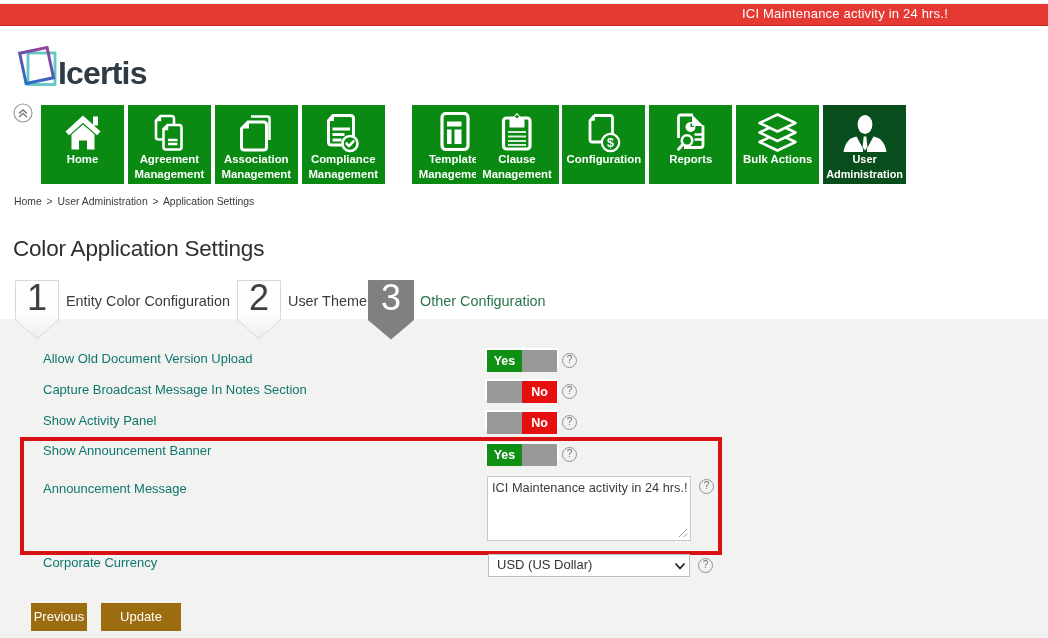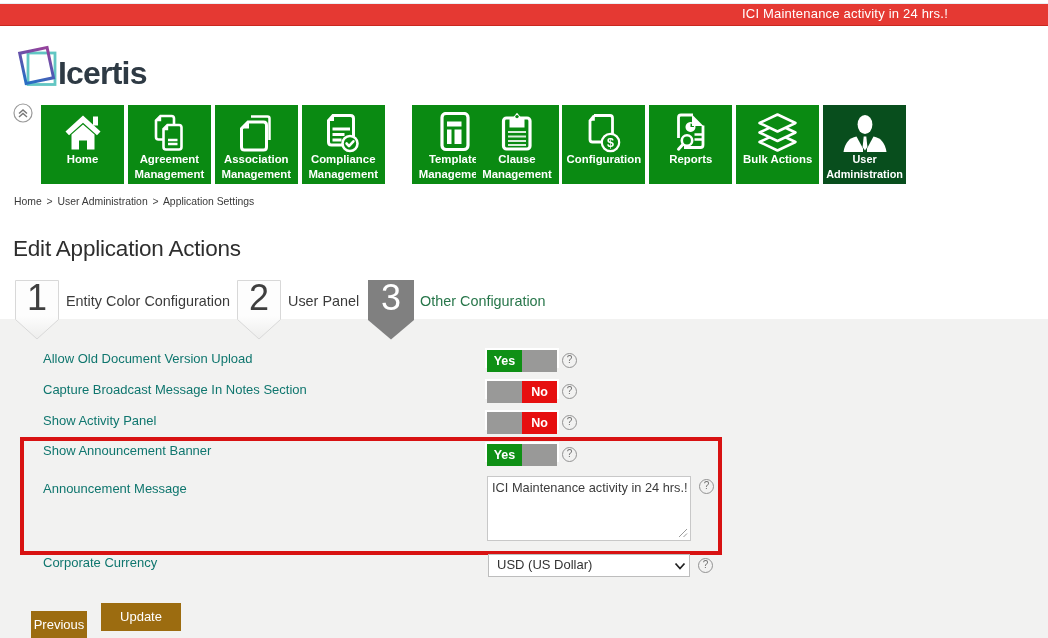--- a/index.html
+++ b/index.html
@@ -188,39 +188,39 @@
 <path d="M0.5 40 Q2.5 26.5 13.5 24.5 L20 36.5 L20 40 Z" fill="#fff"></path>
 <path d="M43.5 40 Q41.5 26.5 30.5 24.5 L24 36.5 L24 40 Z" fill="#fff"></path>
 <path d="M20.7 24.4 L23.3 24.4 L24.4 35 L22 38.6 L19.6 35 Z" fill="#fff"></path>
         </svg>
     <div class="lbl" style="font-size:10.9px;">User<br>Administration</div>
       </div>
     </div>
 
   <div id="crumb" class="abs">Home <span class="sep">&gt;</span> User Administration <span class="sep">&gt;</span> Application Settings</div>
 
-  <div id="title" class="abs">Edit Application Actions</div>
+  <div id="title" class="abs">Color Application Settings</div>
 
   <svg class="abs" style="left:15px; top:280px; z-index:1;" width="44" height="60" viewBox="0 0 44 60">
     <defs>
         <linearGradient id="tg" x1="0" y1="0" x2="0" y2="1">
           <stop offset="0.6" stop-color="#fdfdfd"></stop>
           <stop offset="1" stop-color="#ededec"></stop>
         </linearGradient>
       </defs>
     <polygon points="0.5,0.5 43.5,0.5 43.5,39.5 22,59 0.5,39.5" fill="url(#tg)" stroke="#d8d8d8"></polygon>
   </svg>
   <div class="tabnum" style="left:15px;">1</div>
   <div class="tablbl" style="left:66px;">Entity Color Configuration</div>
 
   <svg class="abs" style="left:237px; top:280px; z-index:1;" width="44" height="60" viewBox="0 0 44 60">
     <polygon points="0.5,0.5 43.5,0.5 43.5,39.5 22,59 0.5,39.5" fill="url(#tg)" stroke="#d8d8d8"></polygon>
   </svg>
   <div class="tabnum" style="left:237px;">2</div>
-  <div class="tablbl" style="left:288px;">User Panel</div>
+  <div class="tablbl" style="left:288px;">User Theme</div>
 
   <svg class="abs" style="left:368px; top:280px; z-index:1;" width="46" height="60" viewBox="0 0 46 60">
     <polygon points="0,0 46,0 46,40 23,59.5 0,40" fill="#808080"></polygon>
   </svg>
   <div class="tabnum" style="left:369px; color:#fff;">3</div>
   <div class="tablbl" style="left:420px; color:#27764a;">Other Configuration</div>
 
   <div id="panel" class="abs"></div>
 
   <div class="flabel" style="top:350.5px;">Allow Old Document Version Upload</div>
@@ -262,16 +262,16 @@
   <div class="qm" style="left:699px; top:479px;">?</div>
 
   <div class="flabel" style="top:555px;">Corporate Currency</div>
   <div id="sel" class="abs">USD (US Dollar)
     <svg style="position:absolute; right:3px; top:7px;" width="12" height="9" viewBox="0 0 12 9">
       <path d="M1.5 1.5 L6 6.5 L10.5 1.5" fill="none" stroke="#222" stroke-width="1.8"></path>
     </svg>
   </div>
   <div class="qm" style="left:698px; top:558px;">?</div>
 
-  <div class="btn" style="left:31px; width:56px;margin-top:8px;">Previous</div>
+  <div class="btn" style="left:31px; width:56px;">Previous</div>
   <div class="btn" style="left:101px; width:80px;">Update</div>
 
 </div>
 
 </body></html>

